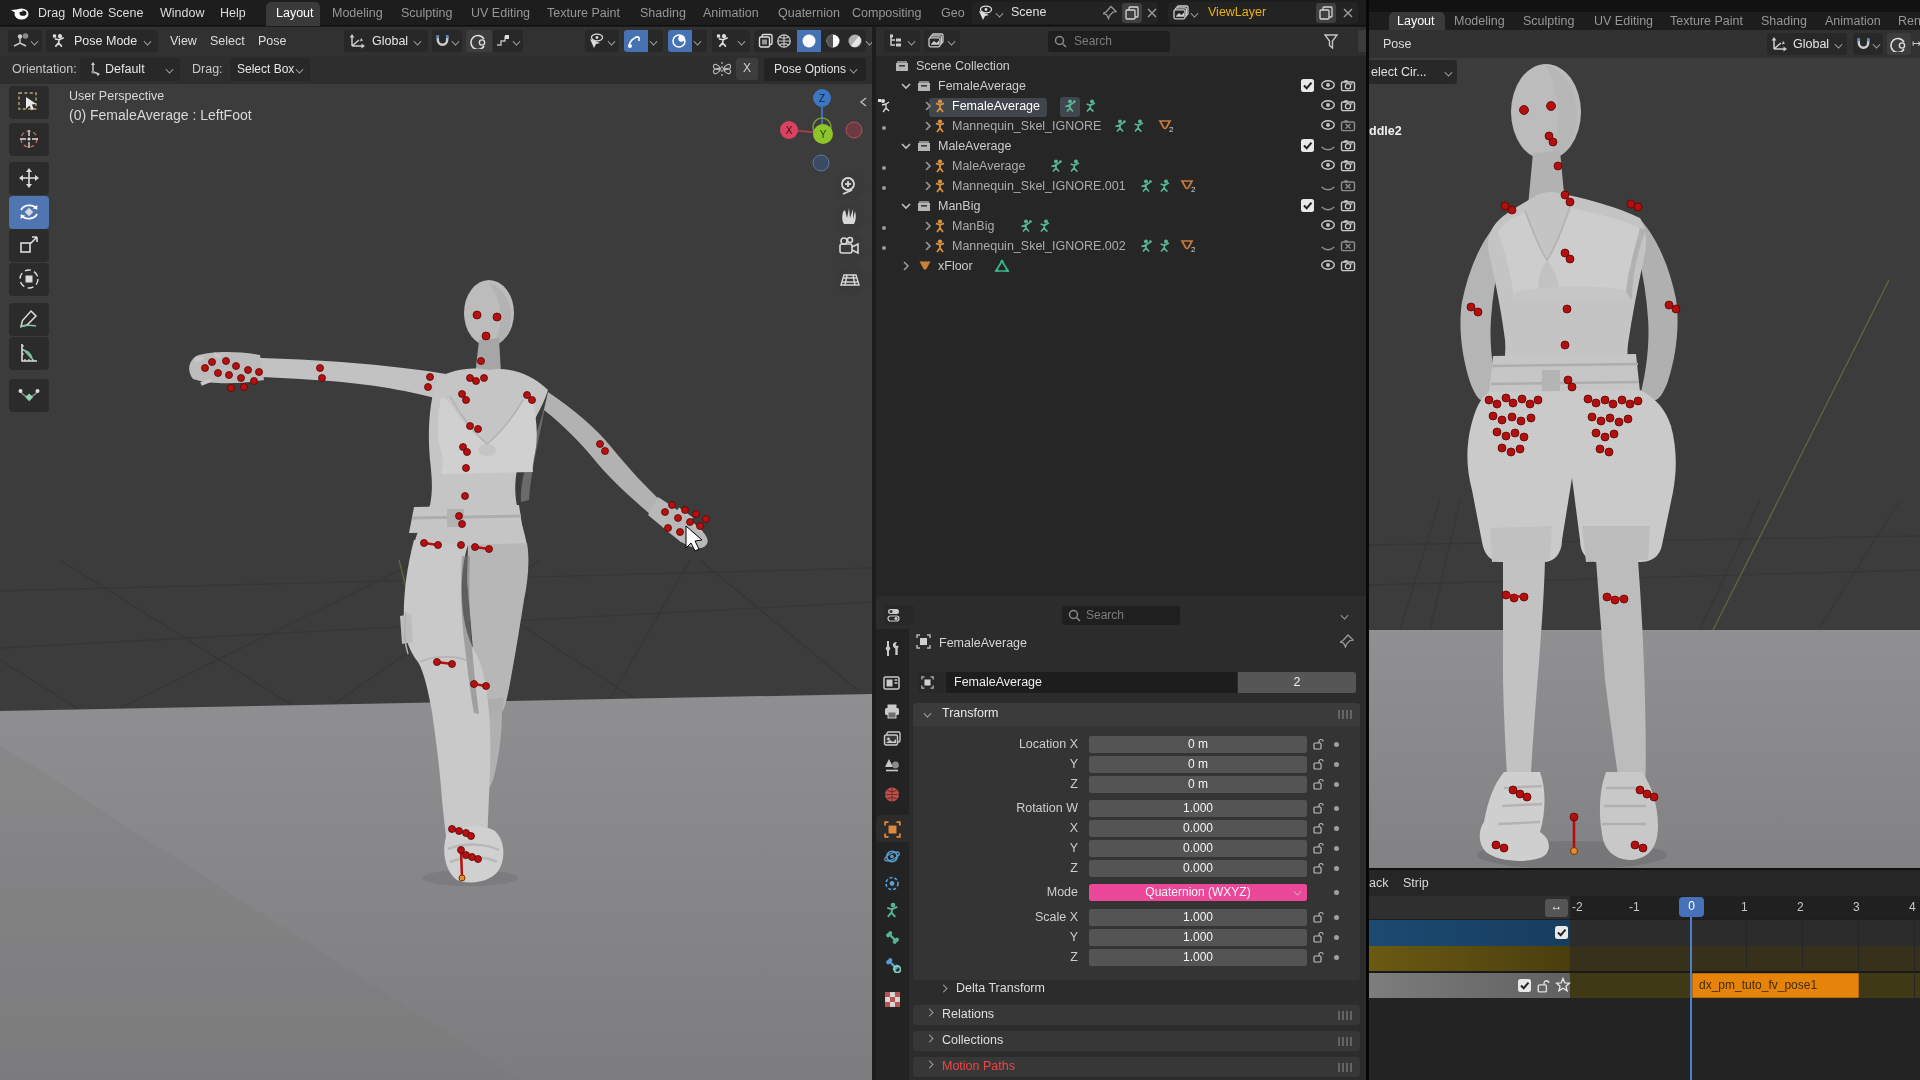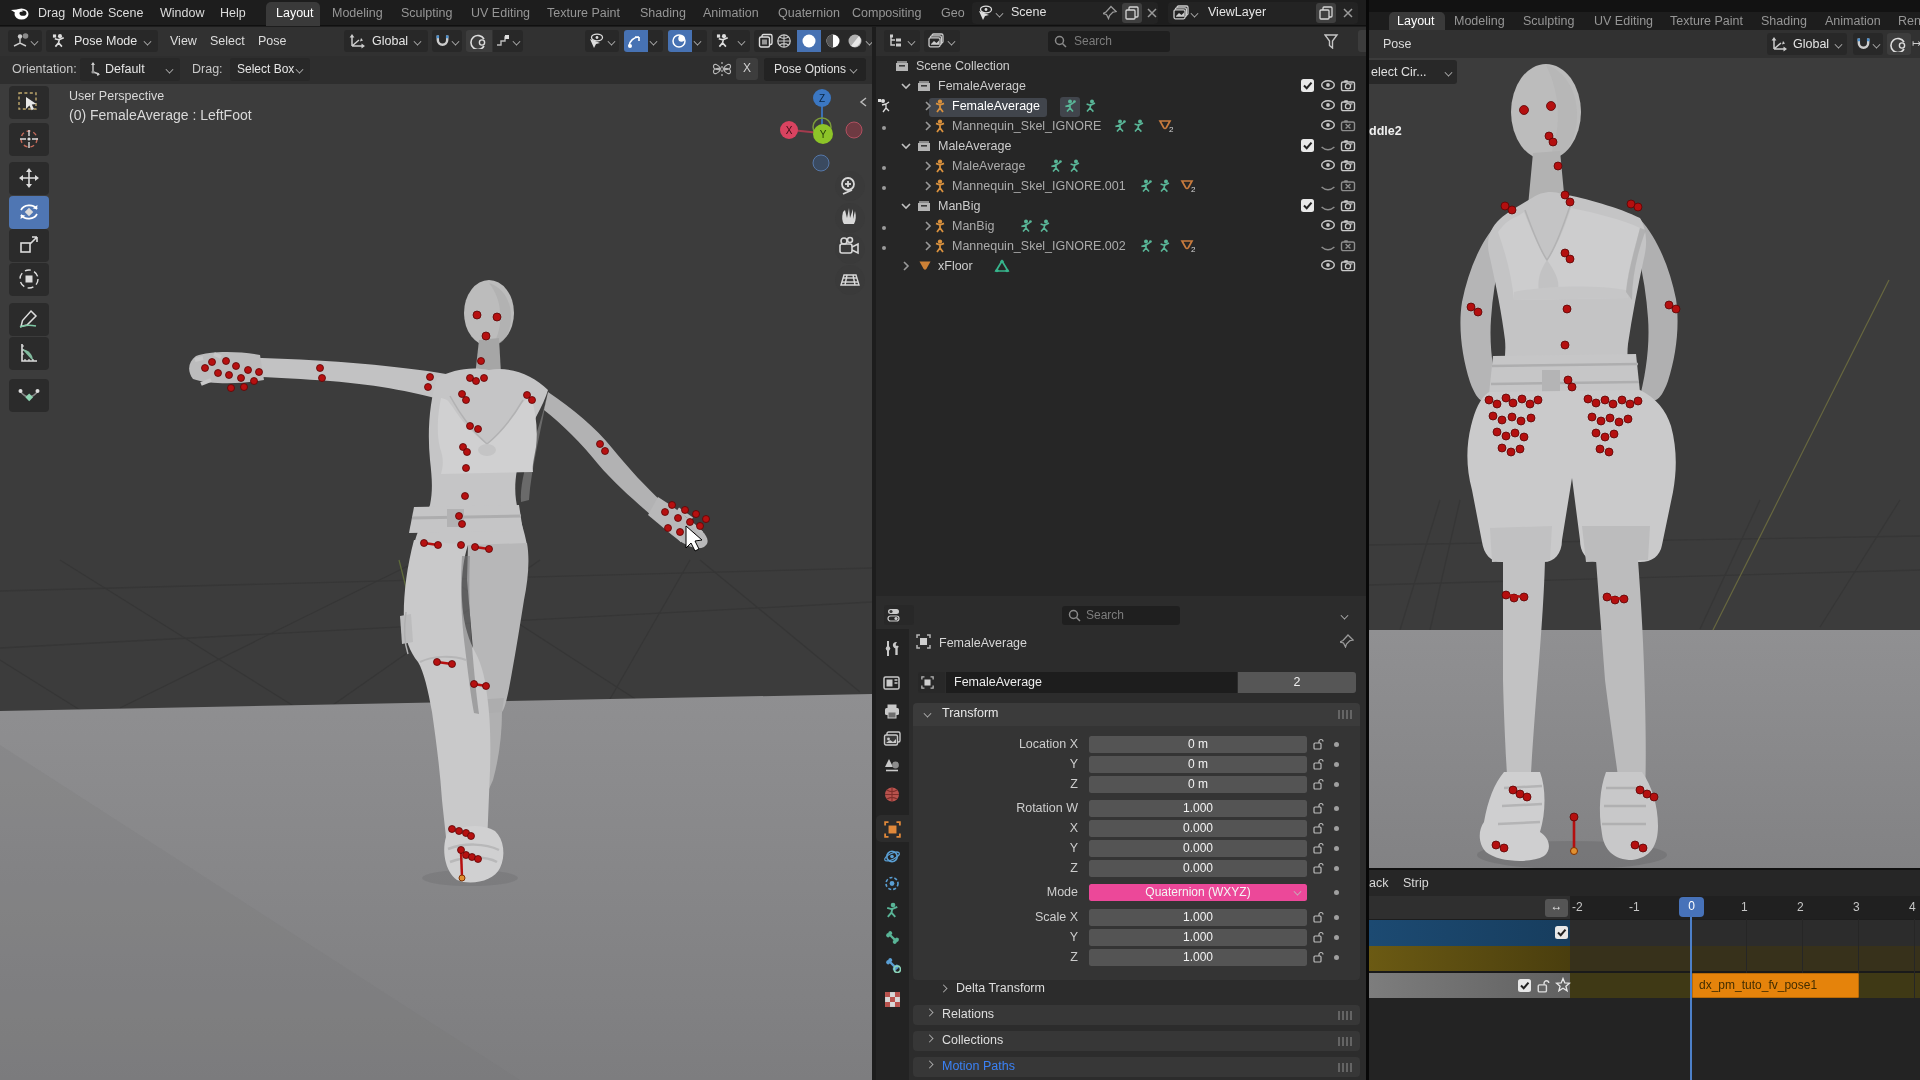--- a/index.html
+++ b/index.html
@@ -56,21 +56,21 @@
       <path d="M2 2 L10 10 M10 2 L2 10" stroke="#9a9a9a" stroke-width="1.5"></path>
     </svg>
 <div class="abs" style="left:1168px;top:2px;width:190px;height:22px;background:#232323;border-radius:4px;"></div>
 <svg class="abs" style="left:1173px;top:5px" width="16" height="16" viewBox="0 0 16 16">
       <rect x="4" y="1" width="11" height="9" rx="1.5" fill="none" stroke="#ccc" stroke-width="1.3"></rect>
       <rect x="2.4" y="2.8" width="11" height="9" rx="1.5" fill="#232323" stroke="#ccc" stroke-width="1.3"></rect>
       <rect x="1" y="4.8" width="11" height="9" rx="1.5" fill="#232323" stroke="#ccc" stroke-width="1.3"></rect>
       <path d="M3 11 l3 -3 l2.5 2 l2.5 -2.6 v4.4 h-8 z" fill="#ccc"></path>
     </svg>
 <span class="chev abs" style="left:1191px;top:10px;"></span>
-<div class="txt" style="left:1208px;top:5px;color:#e5e5e5;font-size:12.5px;">ViewLayer</div>
+<div class="txt" style="left:1208px;top:5px;color:#eab308;font-size:12.5px;">ViewLayer</div>
 <div class="abs" style="left:1316px;top:3px;width:20px;height:20px;background:#3f3f3f;border-radius:3px;"></div>
 <svg class="abs" style="left:1319px;top:6px" width="14" height="14" viewBox="0 0 14 14">
       <rect x="4" y="1" width="9" height="10" rx="1" fill="none" stroke="#d5d5d5" stroke-width="1.3"></rect>
       <rect x="1" y="4" width="9" height="9" rx="1" fill="#3f3f3f" stroke="#d5d5d5" stroke-width="1.3"></rect>
     </svg>
 <svg class="abs" style="left:1342px;top:7px" width="12" height="12" viewBox="0 0 12 12">
       <path d="M2 2 L10 10 M10 2 L2 10" stroke="#9a9a9a" stroke-width="1.5"></path>
     </svg>
 
 <div class="abs" style="left:0;top:27px;width:872px;height:29px;background:#313131;"></div>
@@ -881,21 +881,21 @@
  <div class="abs" style="left:37px;top:409px;width:447px;height:20px;background:#373737;border-radius:4px;"></div>
  <span class="chev abs" style="left:50px;top:413px;transform:rotate(-45deg) scale(.8);"></span>
  <div class="txt" style="left:66px;top:411px;color:#dedede;">Relations</div>
  <div class="abs" style="left:462px;top:415px;width:14px;height:9px;background:repeating-linear-gradient(90deg,#777 0 2px,transparent 2px 4px);opacity:.7"></div>
  <div class="abs" style="left:37px;top:435px;width:447px;height:20px;background:#373737;border-radius:4px;"></div>
  <span class="chev abs" style="left:50px;top:439px;transform:rotate(-45deg) scale(.8);"></span>
  <div class="txt" style="left:66px;top:437px;color:#dedede;">Collections</div>
  <div class="abs" style="left:462px;top:441px;width:14px;height:9px;background:repeating-linear-gradient(90deg,#777 0 2px,transparent 2px 4px);opacity:.7"></div>
  <div class="abs" style="left:37px;top:461px;width:447px;height:20px;background:#373737;border-radius:4px;"></div>
  <span class="chev abs" style="left:50px;top:465px;transform:rotate(-45deg) scale(.8);"></span>
- <div class="txt" style="left:66px;top:463px;color:#3b82f6;">Motion Paths</div>
+ <div class="txt" style="left:66px;top:463px;color:#ef4444;">Motion Paths</div>
  <div class="abs" style="left:462px;top:467px;width:14px;height:9px;background:repeating-linear-gradient(90deg,#777 0 2px,transparent 2px 4px);opacity:.7"></div>
 
  <div class="abs" style="left:0;top:219px;width:33px;height:27px;background:#2c2c2c;border-radius:5px 0 0 5px;"></div>
  <svg class="abs" style="left:7px;top:44px" width="19" height="17" viewBox="0 0 19 17">
         <path d="M5 1 v6 M5 10 v6" stroke="#c9c9c9" stroke-width="2"></path>
         <circle cx="5" cy="8.4" r="2.2" fill="#c9c9c9"></circle>
         <path d="M13 2 a3.2 3.2 0 1 0 2.8 4.8 l-1 -1 h-2 v-2 l1.2 -1.2 z" fill="#c9c9c9"></path>
         <path d="M13.5 8 v7" stroke="#c9c9c9" stroke-width="2.4"></path>
       </svg>
  <svg class="abs" style="left:7px;top:79px" width="19" height="16" viewBox="0 0 19 16">

